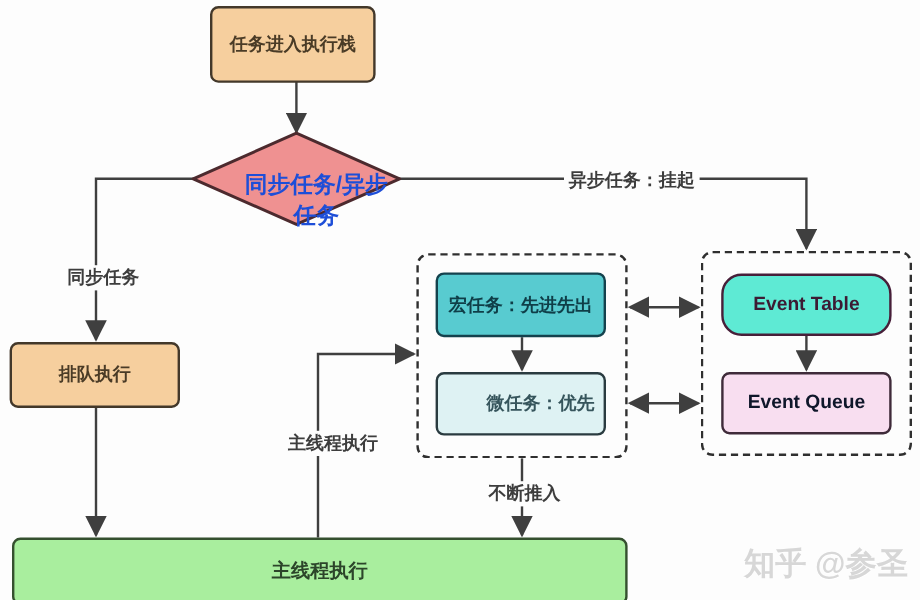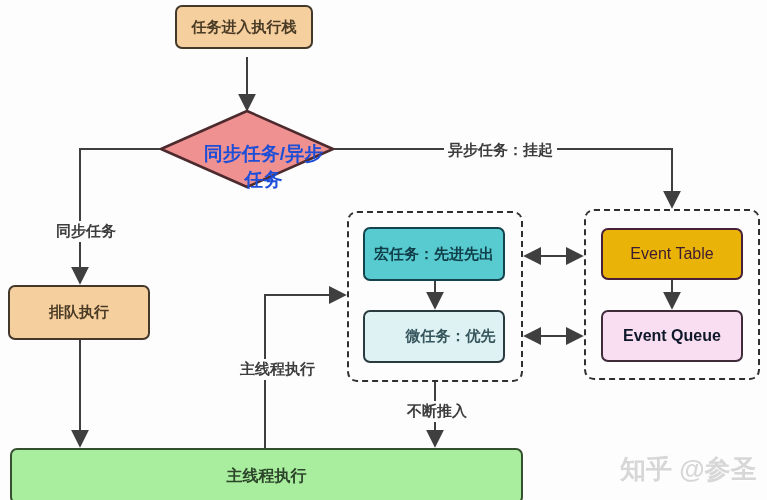--- a/index.html
+++ b/index.html
@@ -14,21 +14,21 @@
     display:flex;align-items:center;justify-content:center;
     font-weight:700;font-size:15px;text-align:center;
   }
   .dashedGroup{
     position:absolute;box-sizing:border-box;border:2px dashed #2f2f2f;border-radius:10px;
     background:transparent;
   }
   .orange{background:#f6cf9e;border-color:#43382a;color:#4a3b26;}
   .teal{background:#58cbd0;border-color:#14424d;color:#0f3e48;align-items:center;}
   .lightteal{background:#def2f3;border-color:#2a3b40;color:#36555c;}
-  .pink{background:#eab308;border-color:#471f39;color:#3c1b33;font-size:16px;font-weight:400;}
+  .pink{background:#5eead4;border-color:#471f39;color:#3c1b33;font-size:16px;font-weight:700;border-radius:17px;}
   .lightpink{background:#f8def0;border-color:#3f2b3a;color:#0f172a;font-size:16px;font-weight:600;}
   .green{background:#a9ee9e;border-color:#35502f;color:#2c452a;font-size:16px;}
   .diamondLabel{
     position:absolute;left:196px;top:141px;width:135px;text-align:center;
     font-size:19px;font-weight:700;color:#1d4ed8;
   }
   .lineLabel{
     position:absolute;background:#fdfdfd;color:#3d3d3d;font-size:15px;font-weight:700;
     padding:1px 4px;white-space:nowrap;
   }
@@ -54,28 +54,28 @@
     <path class="ln" d="M331,149 H672 V207" marker-end="url(#ah)"></path>
     <path class="ln" d="M435,281 V308" marker-end="url(#ah)"></path>
     <path class="ln" d="M672,280 V308" marker-end="url(#ah)"></path>
     <path class="ln" d="M525,256 H582" marker-start="url(#ah)" marker-end="url(#ah)"></path>
     <path class="ln" d="M525,336 H582" marker-start="url(#ah)" marker-end="url(#ah)"></path>
     <path class="ln" d="M265,448 V295 H345" marker-end="url(#ah)"></path>
     <path class="ln" d="M435,382 V446" marker-end="url(#ah)"></path>
     <polygon points="247,111 333,149 247,187 161,149" fill="#ef9191" stroke="#4c2a2e" stroke-width="2.5" stroke-linejoin="round"></polygon>
   </svg>
 
-  <div class="box orange" style="left:175px;top:5px;width:138px;height:44px;justify-content:center;">
+  <div class="box orange" style="left:175px;top:5px;width:138px;height:64px;justify-content:center;">
     <span>任务进入执行栈</span>
   </div>
 
   <div class="diamondLabel">同步任务/异步任务</div>
 
   <div class="lineLabel" style="left:52px;top:221px;">同步任务</div>
-  <div class="lineLabel" style="left:444px;top:140px;">异步任务：挂起</div>
+  <div class="lineLabel" style="left:470px;top:140px;">异步任务：挂起</div>
 
   <div class="box orange" style="left:8px;top:285px;width:142px;height:55px;">
     <span>排队执行</span>
   </div>
 
   <div class="dashedGroup" style="left:347px;top:211px;width:176px;height:171px;"></div>
 
   <div class="box teal" style="left:363px;top:227px;width:142px;height:54px;">
     <span>宏任务：先进先出</span>
   </div>

